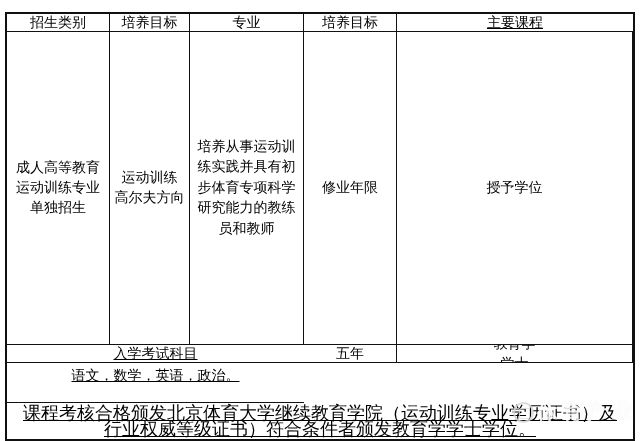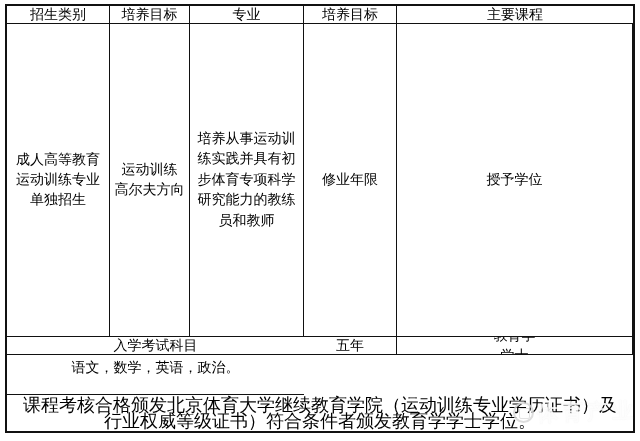--- a/index.html
+++ b/index.html
@@ -11,39 +11,39 @@
   .page {
     position: relative;
     width: 640px;
     height: 441px;
     background: #ffffff;
     overflow: hidden;
   }
   .tbl {
     position: absolute;
     left: 5px;
-    top: 4px;
+    top: 12px;
     display: grid;
     grid-template-columns: 103px 80px 114px 93px 236px;
     grid-template-rows: 18px 313px 18px 40px 36px;
     border: 2px solid #111;
     background: #fff;
   }
   .cell {
     border-right: 1px solid #111;
     border-bottom: 1px solid #111;
     font-size: 14px;
     line-height: 18px;
     display: flex;
     align-items: center;
     justify-content: center;
     text-align: center;
     overflow: hidden;
   }
-  .cell.lastcol { border-right: none; }
+  .cell.lastcol { border-right: none; text-decoration: underline; }
   .cell.lastrow { border-bottom: none; }
   .pre { white-space: pre-line; line-height: 20px; }
   .objective {
     padding: 0 7px;
     line-height: 20.5px;
   }
   .courses {
     display: block;
     text-align: left;
     white-space: pre-line;

